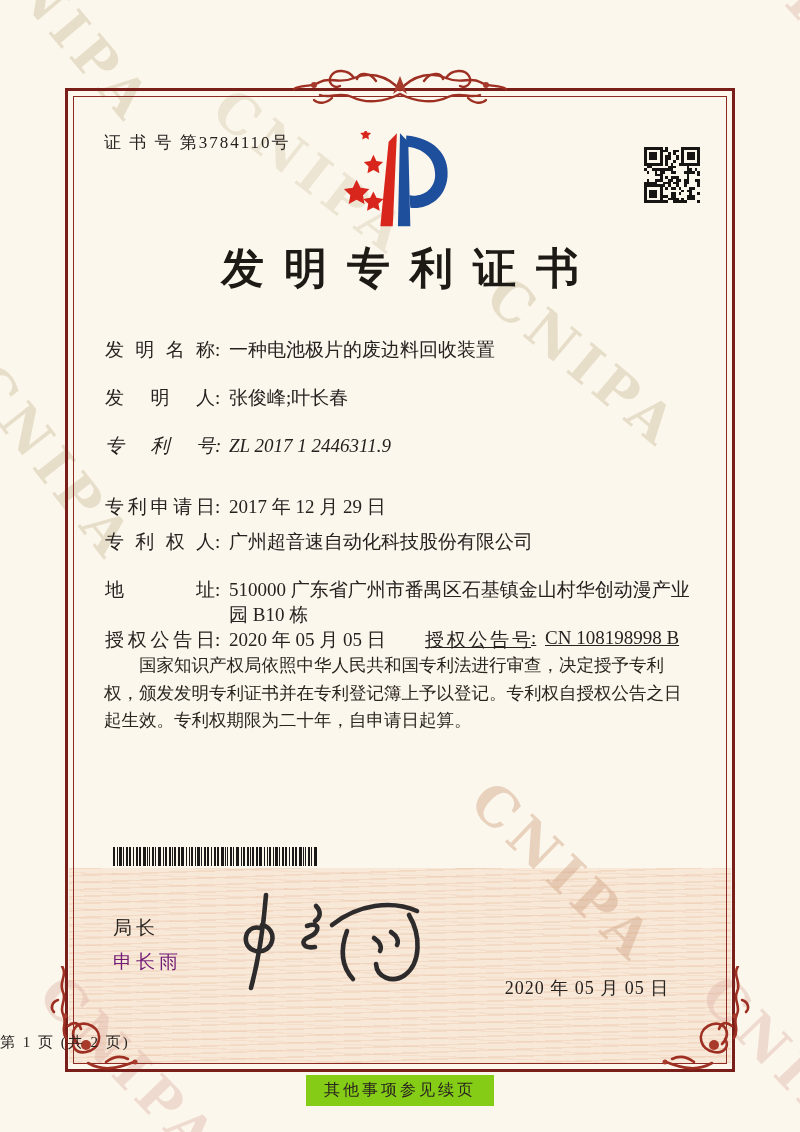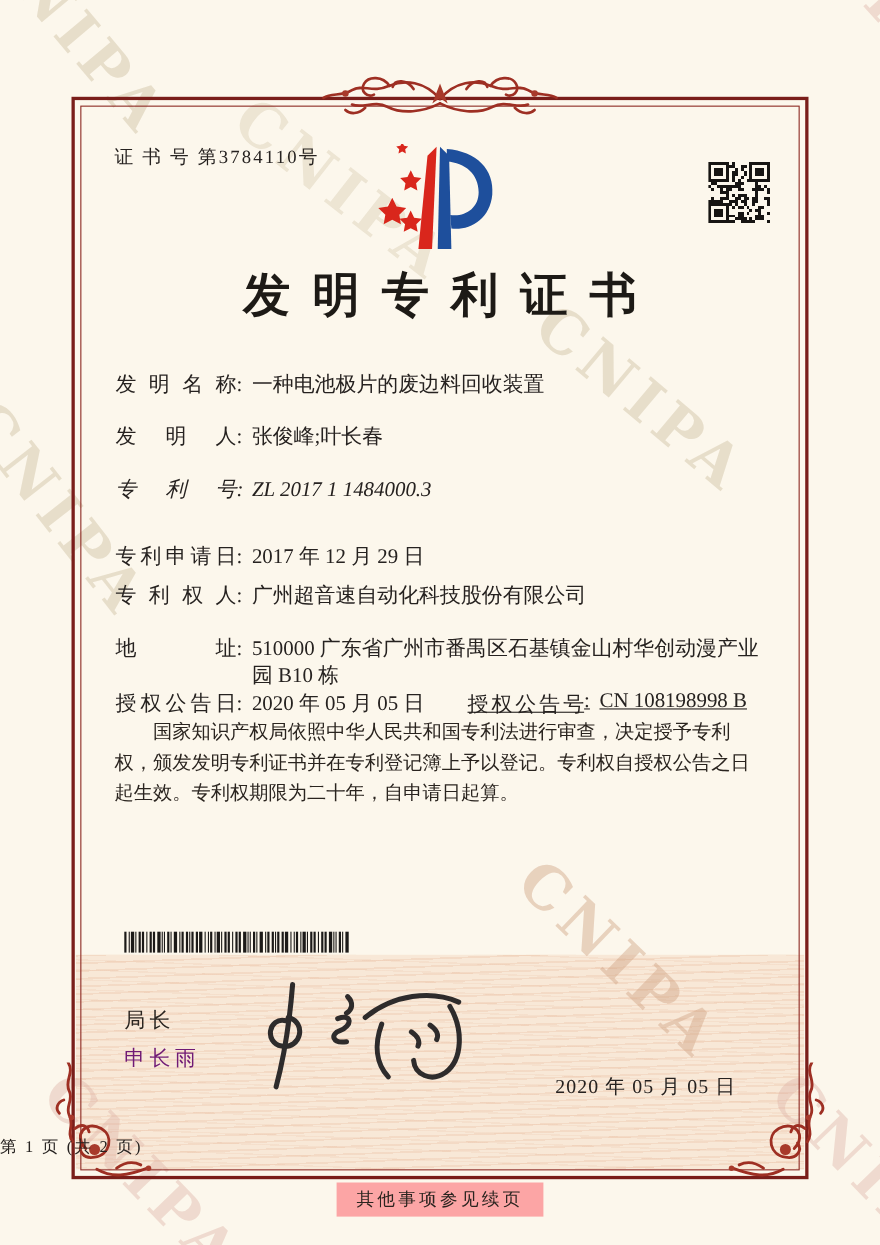--- a/index.html
+++ b/index.html
@@ -57,21 +57,21 @@
 
   .sig-title { position:absolute; left:113px; top:915px; font-size:19px; letter-spacing:4px; color:#2a2520; }
   .sig-name  { position:absolute; left:113px; top:949px; font-size:19px; letter-spacing:4px; color:#701a75; }
   .signature { position:absolute; left:228px; top:886px; width:205px; height:108px; }
   .issue-date { position:absolute; left:482px; top:976px; width:210px; text-align:center;
                 font-size:18px; letter-spacing:1px; }
 
   .page-info { position:absolute; left:0; width:800px; top:1033px; text-align:left;
                font-size:15px; letter-spacing:2px; }
   .cont-note { position:absolute; left:50%; transform:translateX(-50%); top:1075px;
-               background:#fca5a5; padding:5px 18px; font-size:16px; letter-spacing:3px;
+               background:#84cc16; padding:5px 18px; font-size:16px; letter-spacing:3px;
                z-index:6; color:#2a241f; }
 </style>
 </head>
 <body>
 
 <div class="page">
 
   <div class="wm" style="left:-48px; top:-6px;  transform:rotate(50deg);">CNIPA</div>
   <div class="wm pink" style="left:688px; top:-34px; transform:rotate(48deg);">CNIPA</div>
   <div class="wm" style="left:196px; top:140px; transform:rotate(38deg); opacity:.75;">CNIPA</div>
@@ -387,21 +387,21 @@
         <span class="field-value">一种电池极片的废边料回收装置</span>
     </div>
     <div class="field-row row-1">
       <span class="field-label">发明人</span>
         <span class="field-colon">:</span>
         <span class="field-value">张俊峰;叶长春</span>
     </div>
     <div class="field-row row-2">
       <span class="field-label">专利号</span>
         <span class="field-colon">:</span>
-        <span class="field-value">ZL 2017 1 1484000.3</span>
+        <span class="field-value">ZL 2017 1 2446311.9</span>
     </div>
     <div class="field-row row-3">
       <span class="field-label">专利申请日</span>
         <span class="field-colon">:</span>
         <span class="field-value">2017 年 12 月 29 日</span>
     </div>
     <div class="field-row row-4">
       <span class="field-label">专利权人</span>
         <span class="field-colon">:</span>
         <span class="field-value">广州超音速自动化科技股份有限公司</span>

